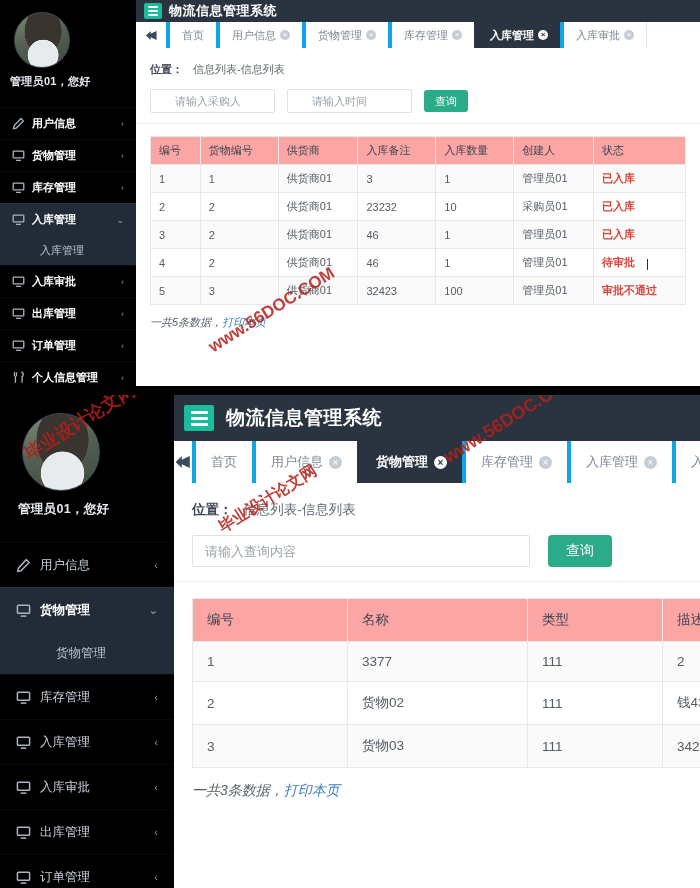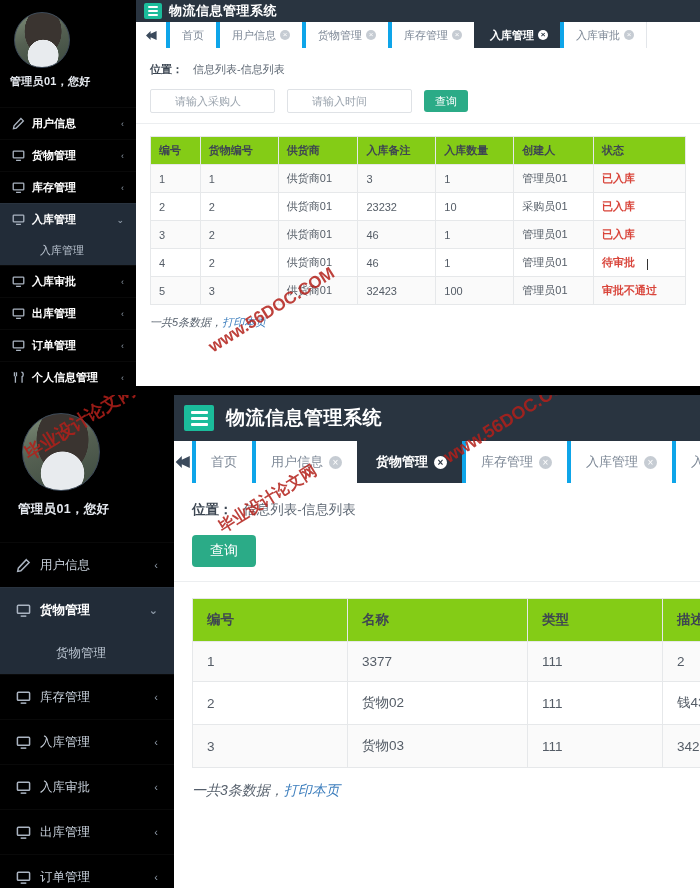--- a/index.html
+++ b/index.html
@@ -120,21 +120,21 @@
   #panel-bottom .btn-go { height: 32px; font-size: 14px; padding: 0 18px; border-radius: 4px; }
 
   table { border-collapse: collapse; width: 100%; }
   .tbl-wrap { padding: 12px 14px 0 14px; }
   #panel-bottom .tbl-wrap { padding: 16px 0 0 18px; width: 620px; }
   th, td {
     border: 1px solid #e6e8ea; font-size: 11px; color: #545c66;
     padding: 6px 8px; text-align: left; white-space: nowrap;
   }
   #panel-bottom th, #panel-bottom td { font-size: 13.5px; padding: 12px 14px; }
-  th { background: #84cc16; font-weight: bold; color: #3e4651; }
+  th { background: #fca5a5; font-weight: normal; color: #3e4651; }
   tbody tr:nth-child(odd) td { background: #fafafa; }
   tbody tr:nth-child(even) td { background: #fff; }
   td.status { color: #d9453b; font-weight: bold; }
 
   .footnote { font-size: 11px; color: #555f6b; padding: 10px 0 0 14px; font-style: italic; }
   #panel-bottom .footnote { font-size: 14px; padding: 14px 0 0 18px; }
   .footnote a { color: #3d7ebd; text-decoration: none; cursor: pointer; }
 
   .caret { position: absolute; width: 1px; height: 11px; background: #333; }
 
@@ -504,20 +504,21 @@
         </div>
     </div>
 
     <div class="page">
       <div class="crumb">
         <b>位置：</b>
         <span>信息列表-信息列表</span>
       </div>
 
       <div class="searchrow">
+        <input class="inp" type="text" placeholder="请输入查询内容" style="">
         <button class="btn-go">查询</button>
       </div>
 
       <div class="tbl-wrap">
         <table>
           <thead>
               <tr>
             <th style="width:155px">编号</th>
             <th style="width:180px">名称</th>
             <th style="width:135px">类型</th>

